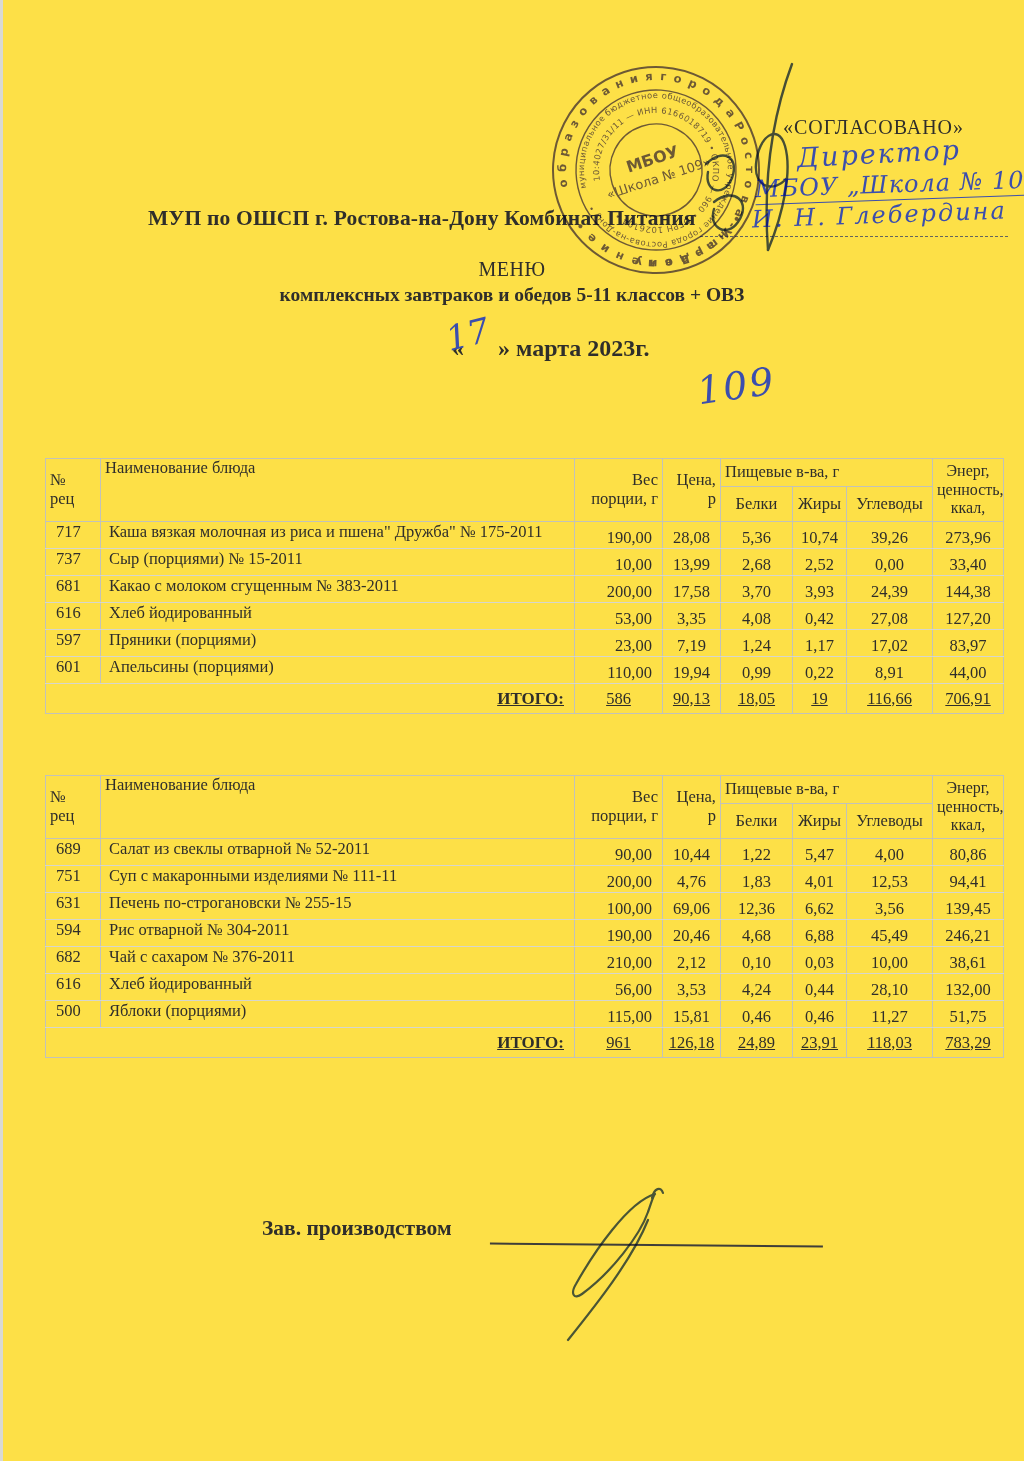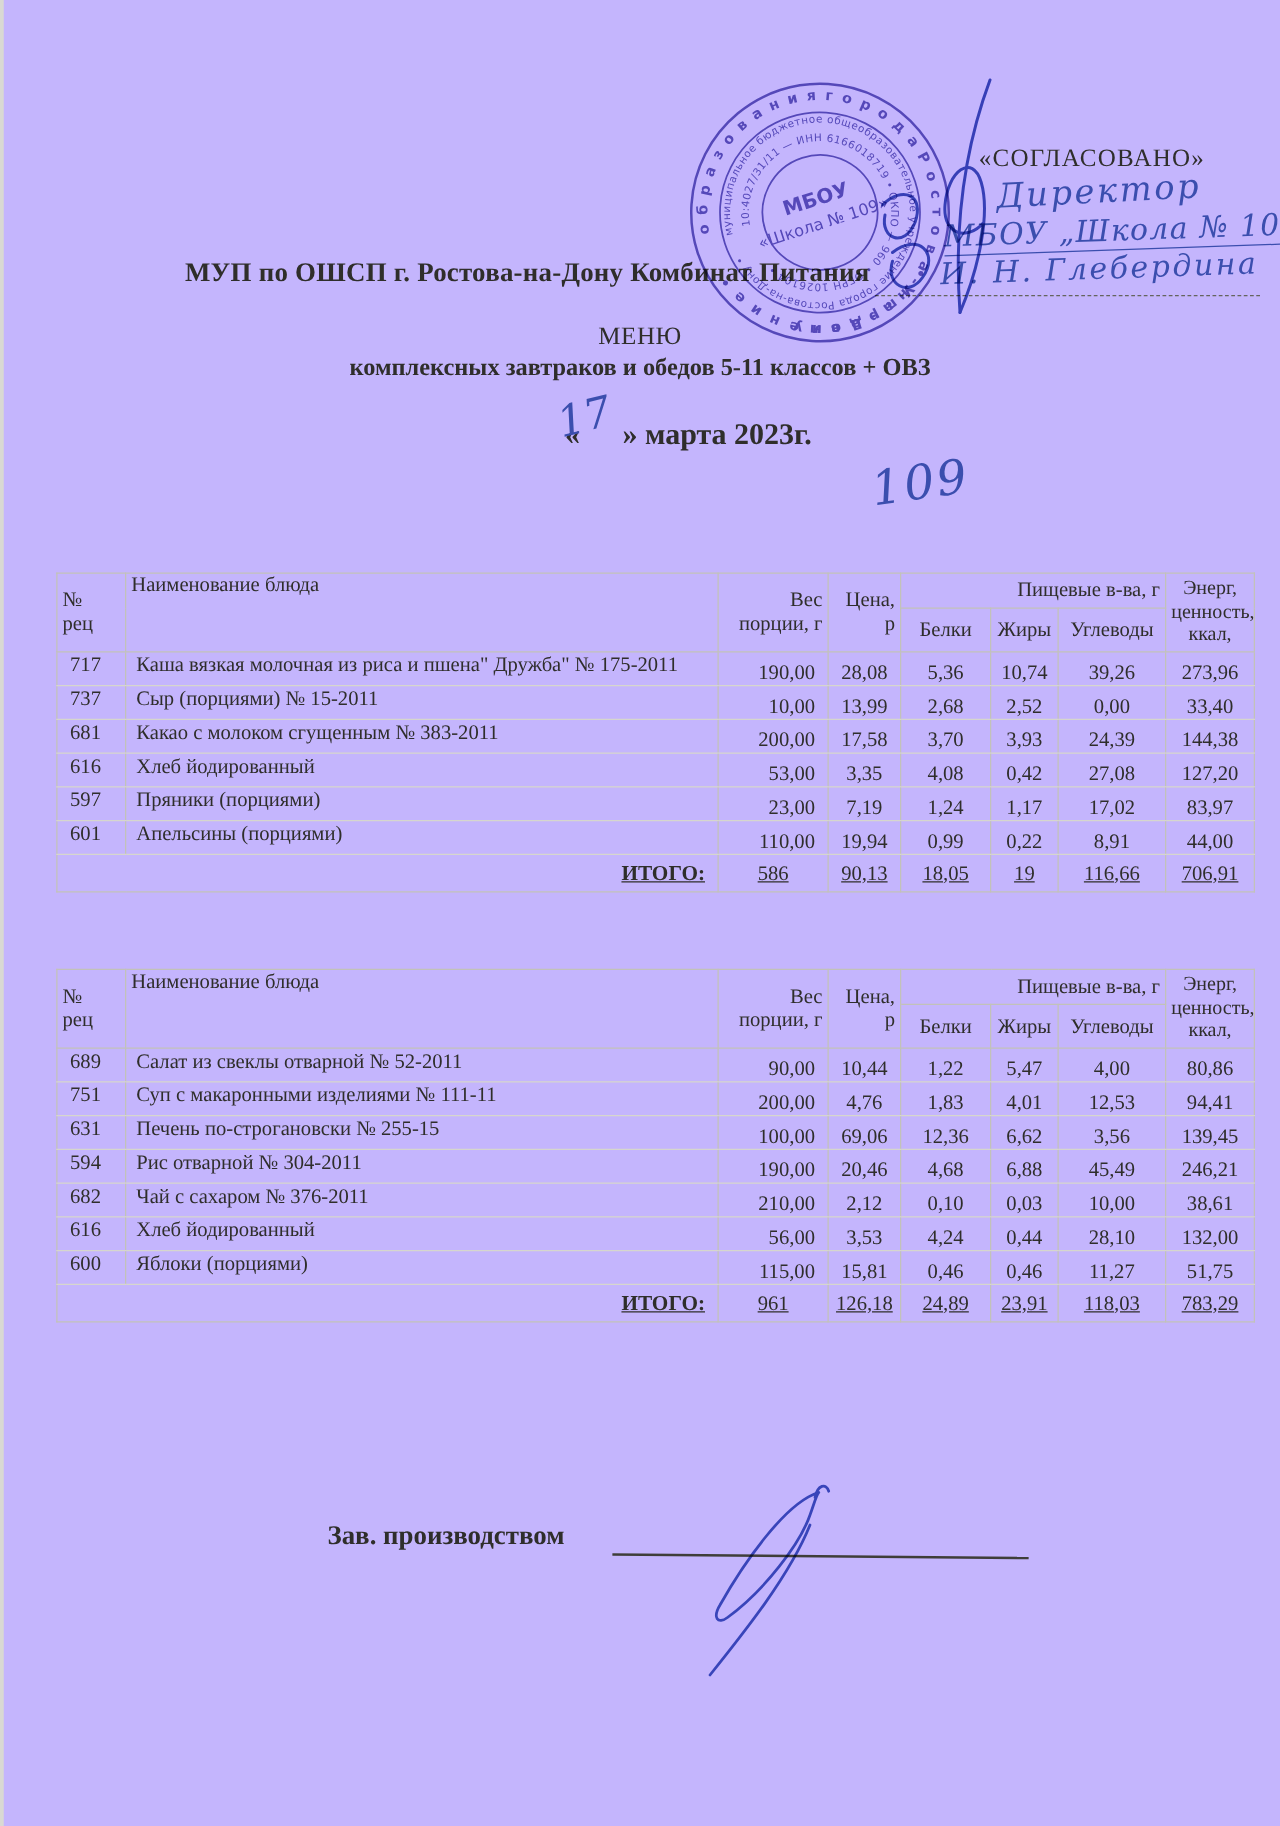--- a/index.html
+++ b/index.html
@@ -1,16 +1,16 @@
 <!DOCTYPE html>
 <html><head>
 <meta charset="utf-8">
 <style>
   html,body{margin:0;padding:0;background:#e9e9e6;}
-  .page{position:relative;width:1024px;height:1461px;background:#c4b5fd;overflow:hidden;
+  .page{position:relative;width:1024px;height:1461px;background:#fde047;overflow:hidden;
         font-family:"Liberation Serif",serif;color:#2f2e2b;}
   .page::before{content:"";position:absolute;left:0;top:0;width:3px;height:100%;background:#d9d9d3;}
 
   
   .org-title{position:absolute;left:148px;top:206px;font-size:21.5px;font-weight:bold;letter-spacing:.2px;}
   .menu-title{position:absolute;left:0;width:1024px;top:258px;text-align:center;font-size:20px;font-weight:normal;letter-spacing:.5px;}
   .menu-subtitle{position:absolute;left:0;width:1024px;top:284px;text-align:center;font-size:19.5px;font-weight:bold;}
   .date-line{position:absolute;left:452px;top:335px;font-size:24px;font-weight:bold;}
   .date-close{margin-left:34px;}
   .prod-line{position:absolute;left:370px;top:378px;font-size:20.5px;font-weight:bold;}
@@ -36,21 +36,21 @@
   
   table.menu{position:absolute;left:45px;border-collapse:collapse;table-layout:fixed;width:958px;
              font-size:16.5px;color:#2f2e2b;}
   .menu th,.menu td{border:1px solid #c2c2b9;padding:0 4px;overflow:hidden;}
   .menu th{font-weight:normal;white-space:pre-line;line-height:1.15;}
   .menu thead tr.r1{height:28px;}
   .menu thead tr.r2{height:35px;}
   .h-num{text-align:left;vertical-align:middle;padding-left:12px;}
   .h-name{text-align:left;vertical-align:top;padding:6px 0 0 8px;}
   .h-weight,.h-price{text-align:right;vertical-align:middle;padding-right:8px;}
-  .h-nutr{text-align:right;vertical-align:middle;}
+  .h-nutr{text-align:left;vertical-align:middle;}
   .h-sub{text-align:center;vertical-align:middle;}
   .h-energy{text-align:center;vertical-align:middle;font-size:16px;line-height:1.1;}
   .menu tbody tr{height:27px;}
   .menu tbody td{border-top-color:#d6d6cd;border-bottom-color:#d6d6cd;}
   .menu tbody td.c0{text-align:left;padding-left:10px;vertical-align:top;}
   .menu tbody td.c1{text-align:left;padding-left:8px;vertical-align:top;white-space:nowrap;}
   .menu tbody td.c2{text-align:right;padding-right:10px;vertical-align:bottom;}
   .menu tbody td.c3,.menu tbody td.c4,.menu tbody td.c5,.menu tbody td.c6,.menu tbody td.c7
        {text-align:center;vertical-align:bottom;}
   .menu tfoot tr{height:30px;}
@@ -313,21 +313,21 @@
           <td class="c0">616</td>
           <td class="c1">Хлеб йодированный</td>
           <td class="c2">56,00</td>
           <td class="c3">3,53</td>
           <td class="c4">4,24</td>
           <td class="c5">0,44</td>
           <td class="c6">28,10</td>
           <td class="c7">132,00</td>
         </tr>
         <tr>
-          <td class="c0">600</td>
+          <td class="c0">500</td>
           <td class="c1">Яблоки (порциями)</td>
           <td class="c2">115,00</td>
           <td class="c3">15,81</td>
           <td class="c4">0,46</td>
           <td class="c5">0,46</td>
           <td class="c6">11,27</td>
           <td class="c7">51,75</td>
         </tr>
       </tbody>
     <tfoot>

